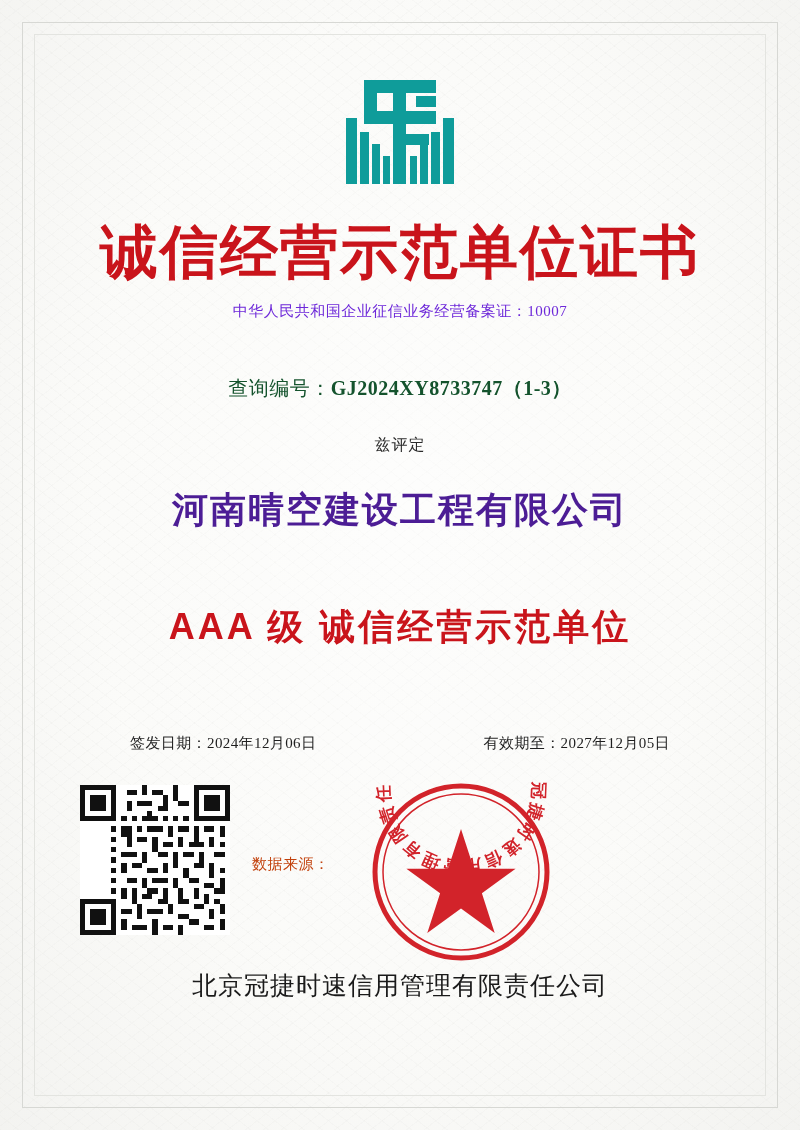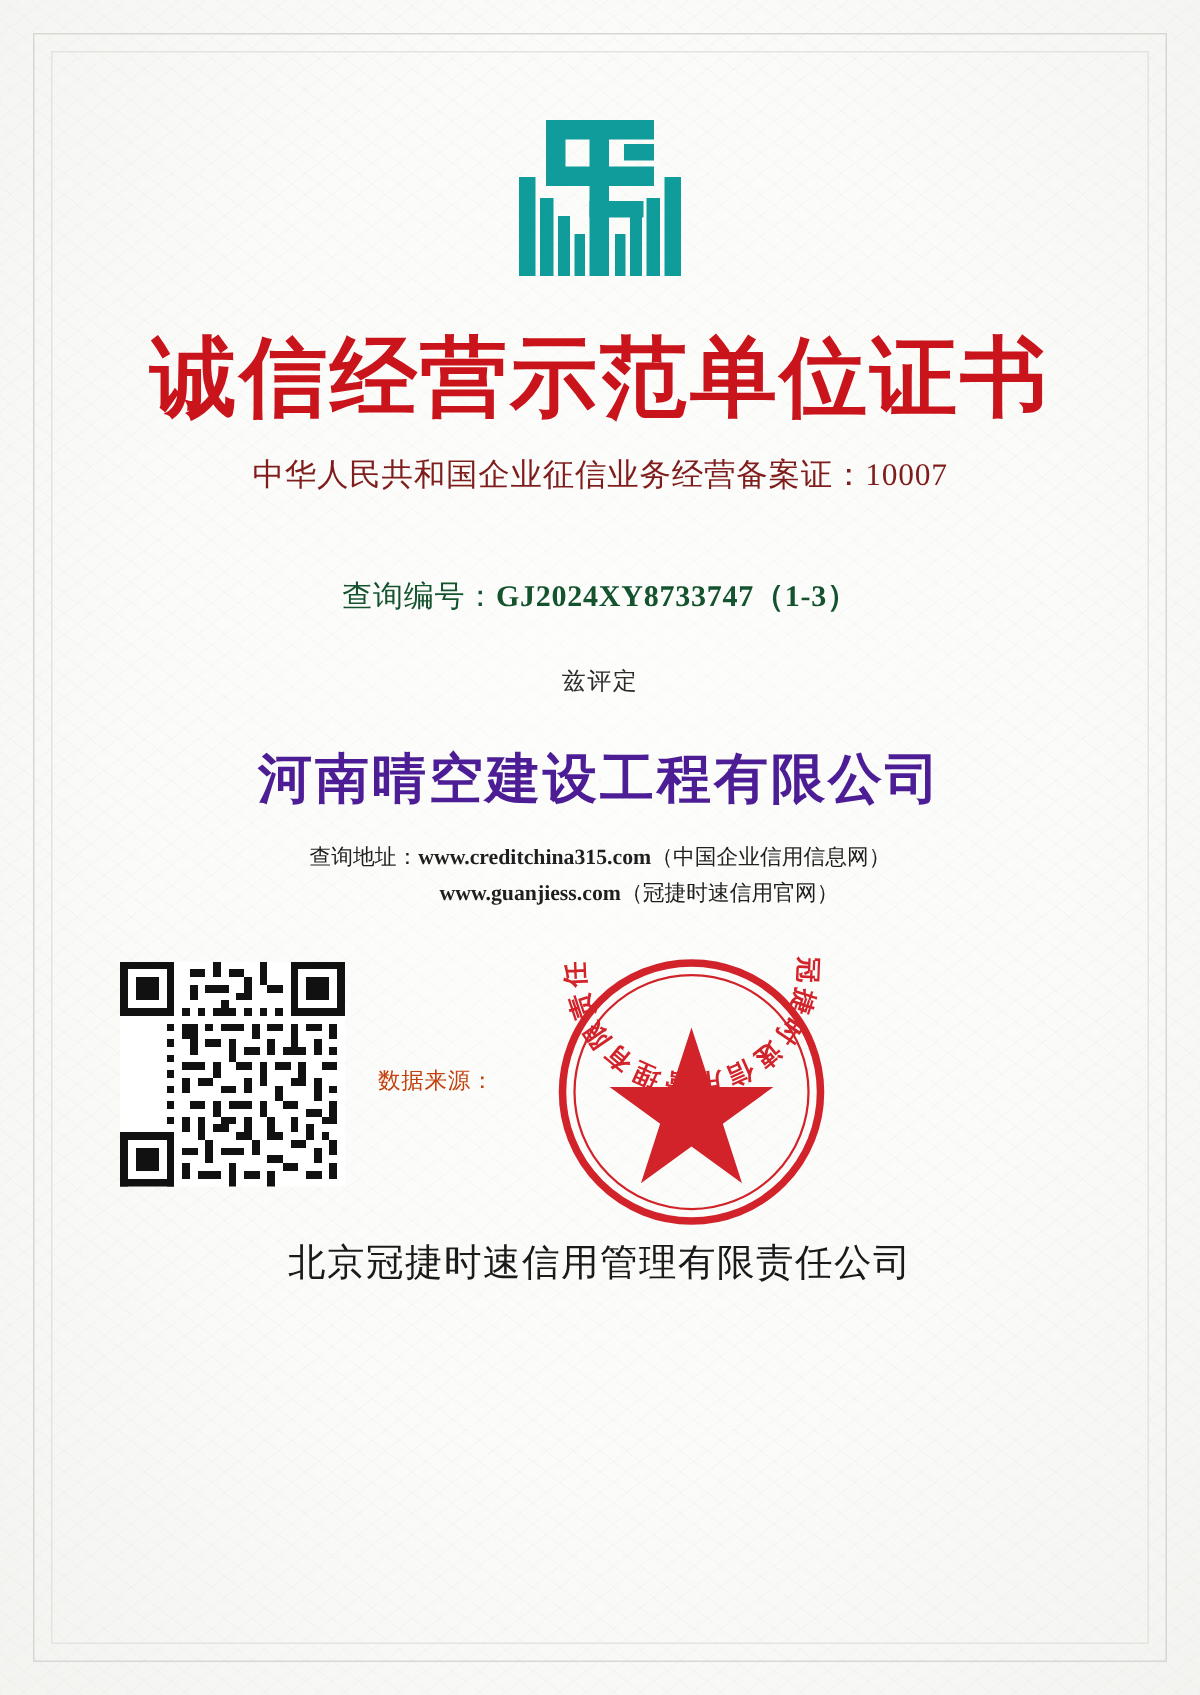--- a/index.html
+++ b/index.html
@@ -80,22 +80,22 @@
     font-family: "Liberation Sans", "DejaVu Sans", sans-serif;
     font-weight: bold;
     font-size: 58px;
     letter-spacing: 2px;
     color: #c9141b;
     text-align: center;
     line-height: 1.1;
   }
   .record-line {
     margin-top: 18px;
-    font-size: 21px;
-    color: #7f1d1d;
+    font-size: 15px;
+    color: #6d28d9;
     letter-spacing: 0.5px;
     text-align: center;
   }
 
   .query-no {
     margin-top: 54px;
     font-size: 20px;
     color: #14532d;
     font-weight: bold;
     letter-spacing: 0.5px;
@@ -238,26 +238,27 @@
     <div class="record-line">中华人民共和国企业征信业务经营备案证：10007</div>
 
     <div class="query-no">
       <span class="label">查询编号：</span><span>GJ2024XY8733747（1-3）</span>
     </div>
 
     <div class="hereby">兹评定</div>
 
     <div class="company-name">河南晴空建设工程有限公司</div>
 
-
-
-    <div class="query-url">
-      <span>查询地址：</span><span class="url">www.creditchina315.com</span><span>（中国企业信用信息网）</span>
-      <span class="line2"><span class="url">www.guanjiess.com</span><span>（冠捷时速信用官网）</span></span>
+    <div class="award-level">AAA 级 诚信经营示范单位</div>
+
+    <div class="dates">
+      <span>签发日期：2024年12月06日</span>
+      <span>有效期至：2027年12月05日</span>
     </div>
+
 
     <div class="bottom-row">
 
       <div class="qr">
         <svg viewBox="0 0 29 29" width="150" height="150" shape-rendering="crispEdges" aria-hidden="true">
           <rect width="29" height="29" fill="#ffffff"></rect>
           <g fill="#111111">
 
             <rect x="0" y="0" width="7" height="1"></rect>
               <rect x="0" y="6" width="7" height="1"></rect>

